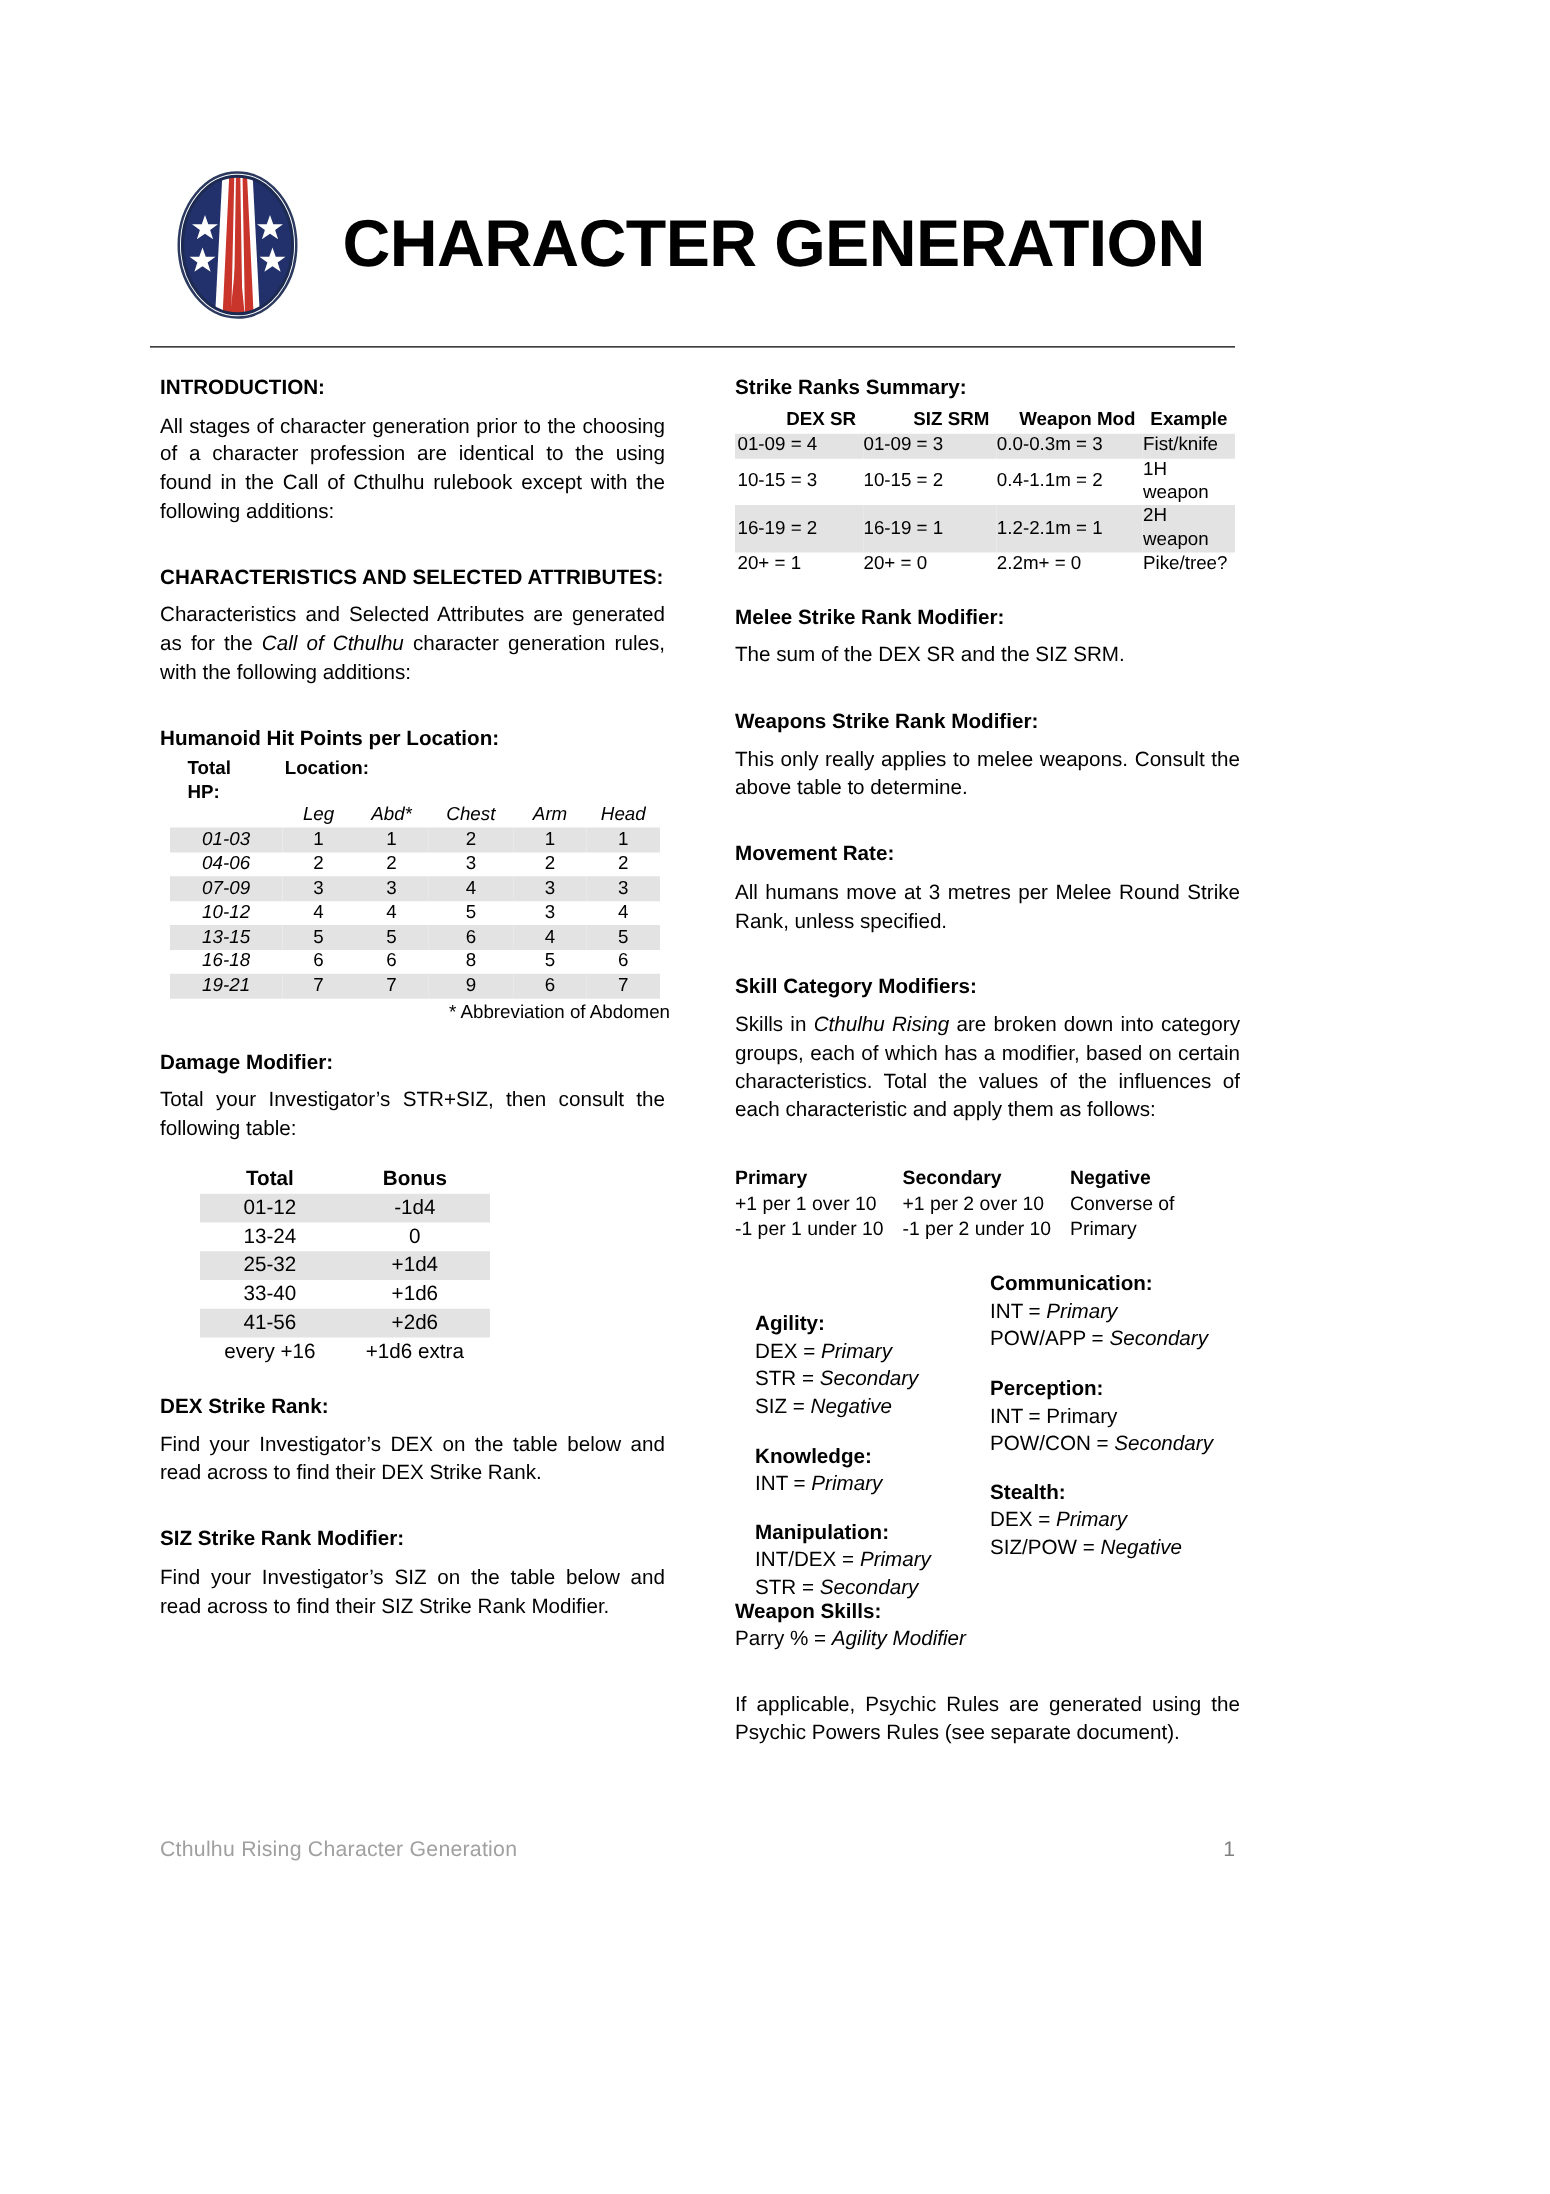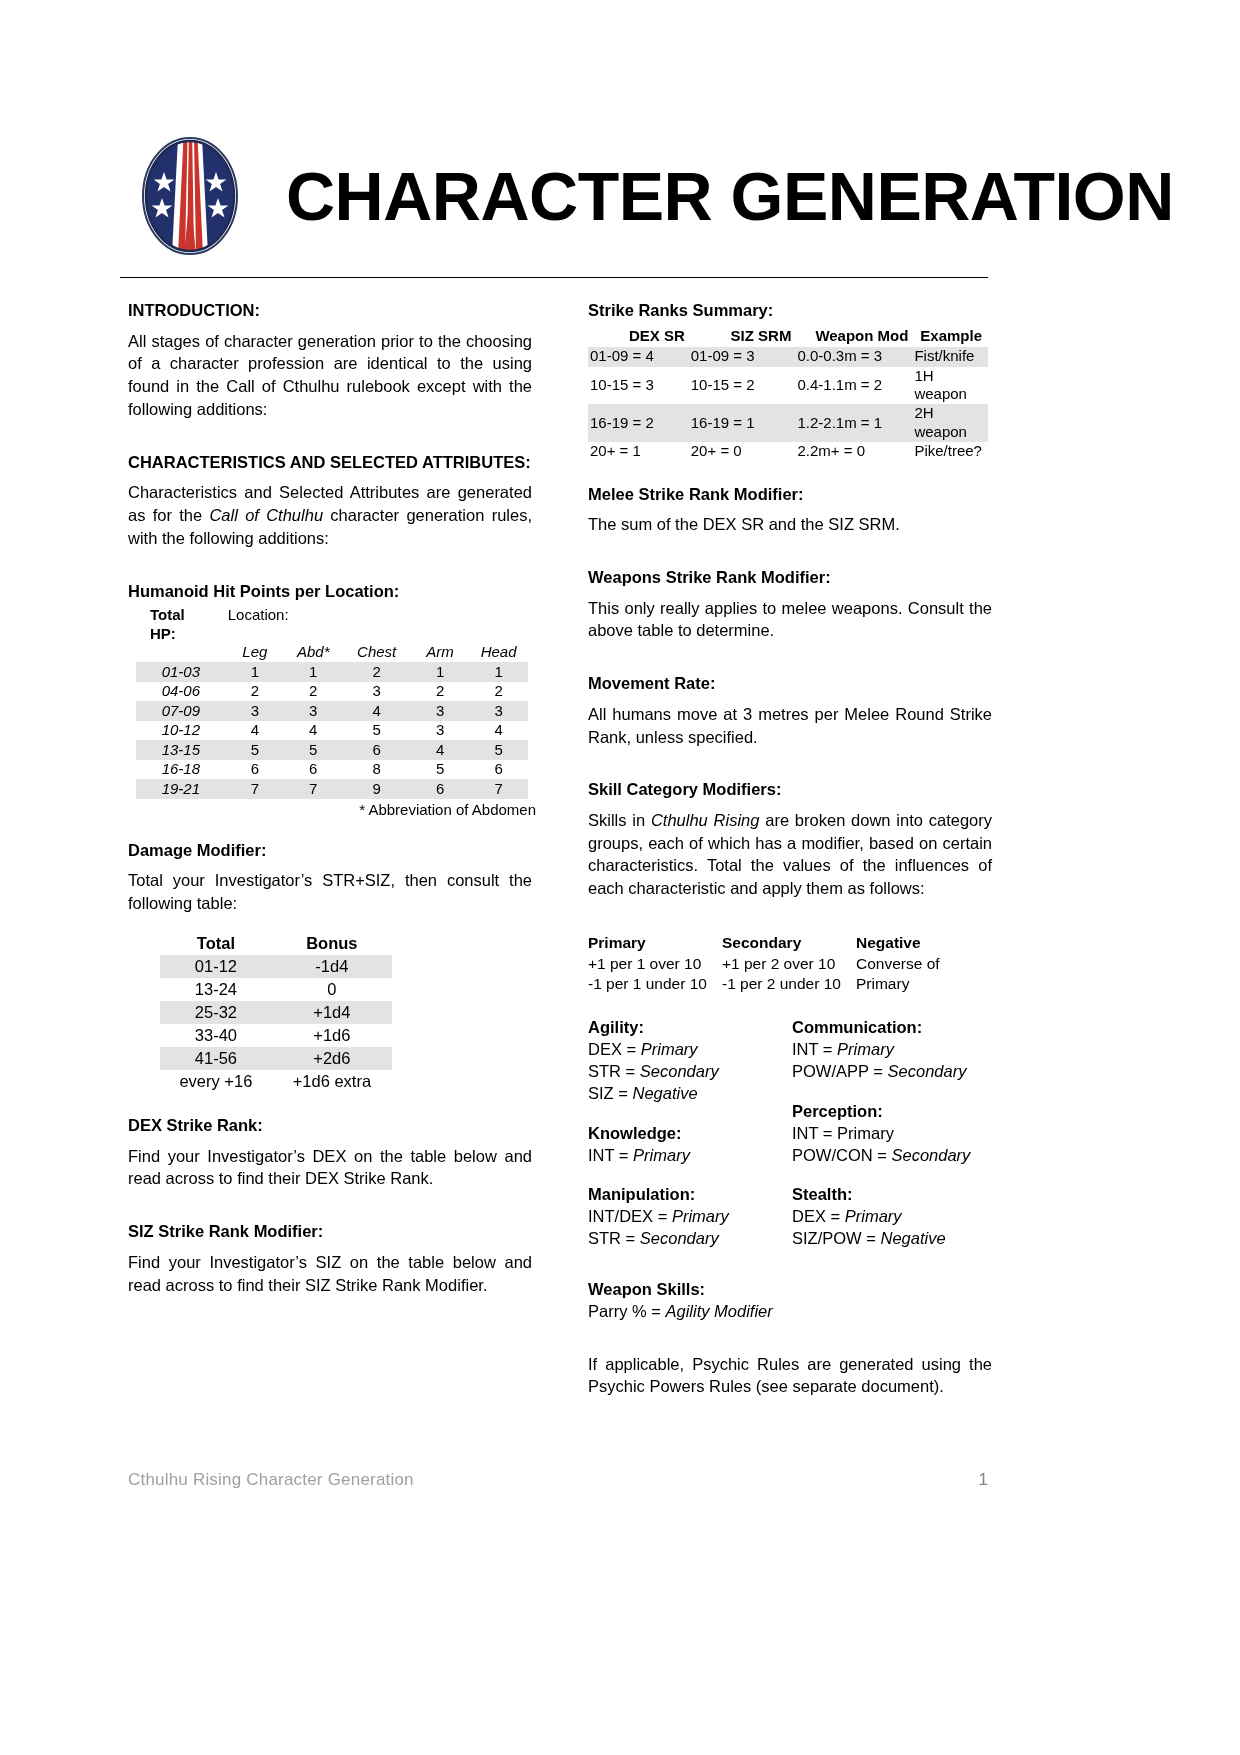--- a/index.html
+++ b/index.html
@@ -37,25 +37,25 @@
   .logo {
     width: 124px;
     height: 124px;
     flex: 0 0 124px;
     position: relative;
     margin-left: 8px;
   }
   .logo svg { display: block; width: 124px; height: 124px; }
 
   .doc-title {
-    font-size: 68px;
+    font-size: 53px;
     font-weight: bold;
     letter-spacing: -0.5px;
     line-height: 1;
-    margin-left: 34px;
+    margin-left: 22px;
     white-space: nowrap;
     font-family: "Liberation Sans", sans-serif;
   }
 
   .header-rule {
     position: absolute;
     left: 120px;
     top: 277px;
     width: 868px;
     height: 0;
@@ -106,21 +106,21 @@
   table.hp {
     width: 392px;
     margin-left: 8px;
   }
   table.hp td { text-align: center; height: 19.5px; }
   table.hp .hdr-total {
     font-weight: bold; text-align: left; padding-left: 14px;
     vertical-align: top;
   }
   table.hp .hdr-loc {
-    font-weight: normal; text-align: left; padding-left: 2px;
+    font-weight: bold; text-align: left; padding-left: 2px;
     vertical-align: top;
   }
   table.hp .subhdr { font-style: italic; text-align: center; }
   table.hp .rng { font-style: italic; text-align: center; }
   tr.shade td { background: #e3e3e3; }
 
   .footnote {
     font-size: 15px;
     text-align: right;
     width: 400px;
@@ -166,21 +166,21 @@
   }
   .modgrid .mcol { width: 134px; }
   .modgrid .mcol .mh { font-weight: bold; }
 
   
   .skillgrid {
     position: relative;
     font-size: 16.5px;
     line-height: 1.33;
   }
-  .skillgrid .sleft { position: absolute; left: 0; width: 200px; }
+  .skillgrid .sleft { position: absolute; left: 16px; width: 200px; margin-top: 32px; }
   .skillgrid .sright { position: absolute; left: 204px; width: 200px; }
   .skillblk { margin-bottom: 18px; }
   .skillblk .sh { font-weight: bold; }
 
   
   .footer {
     position: absolute;
     left: 128px;
     top: 1470px;
     width: 860px;

